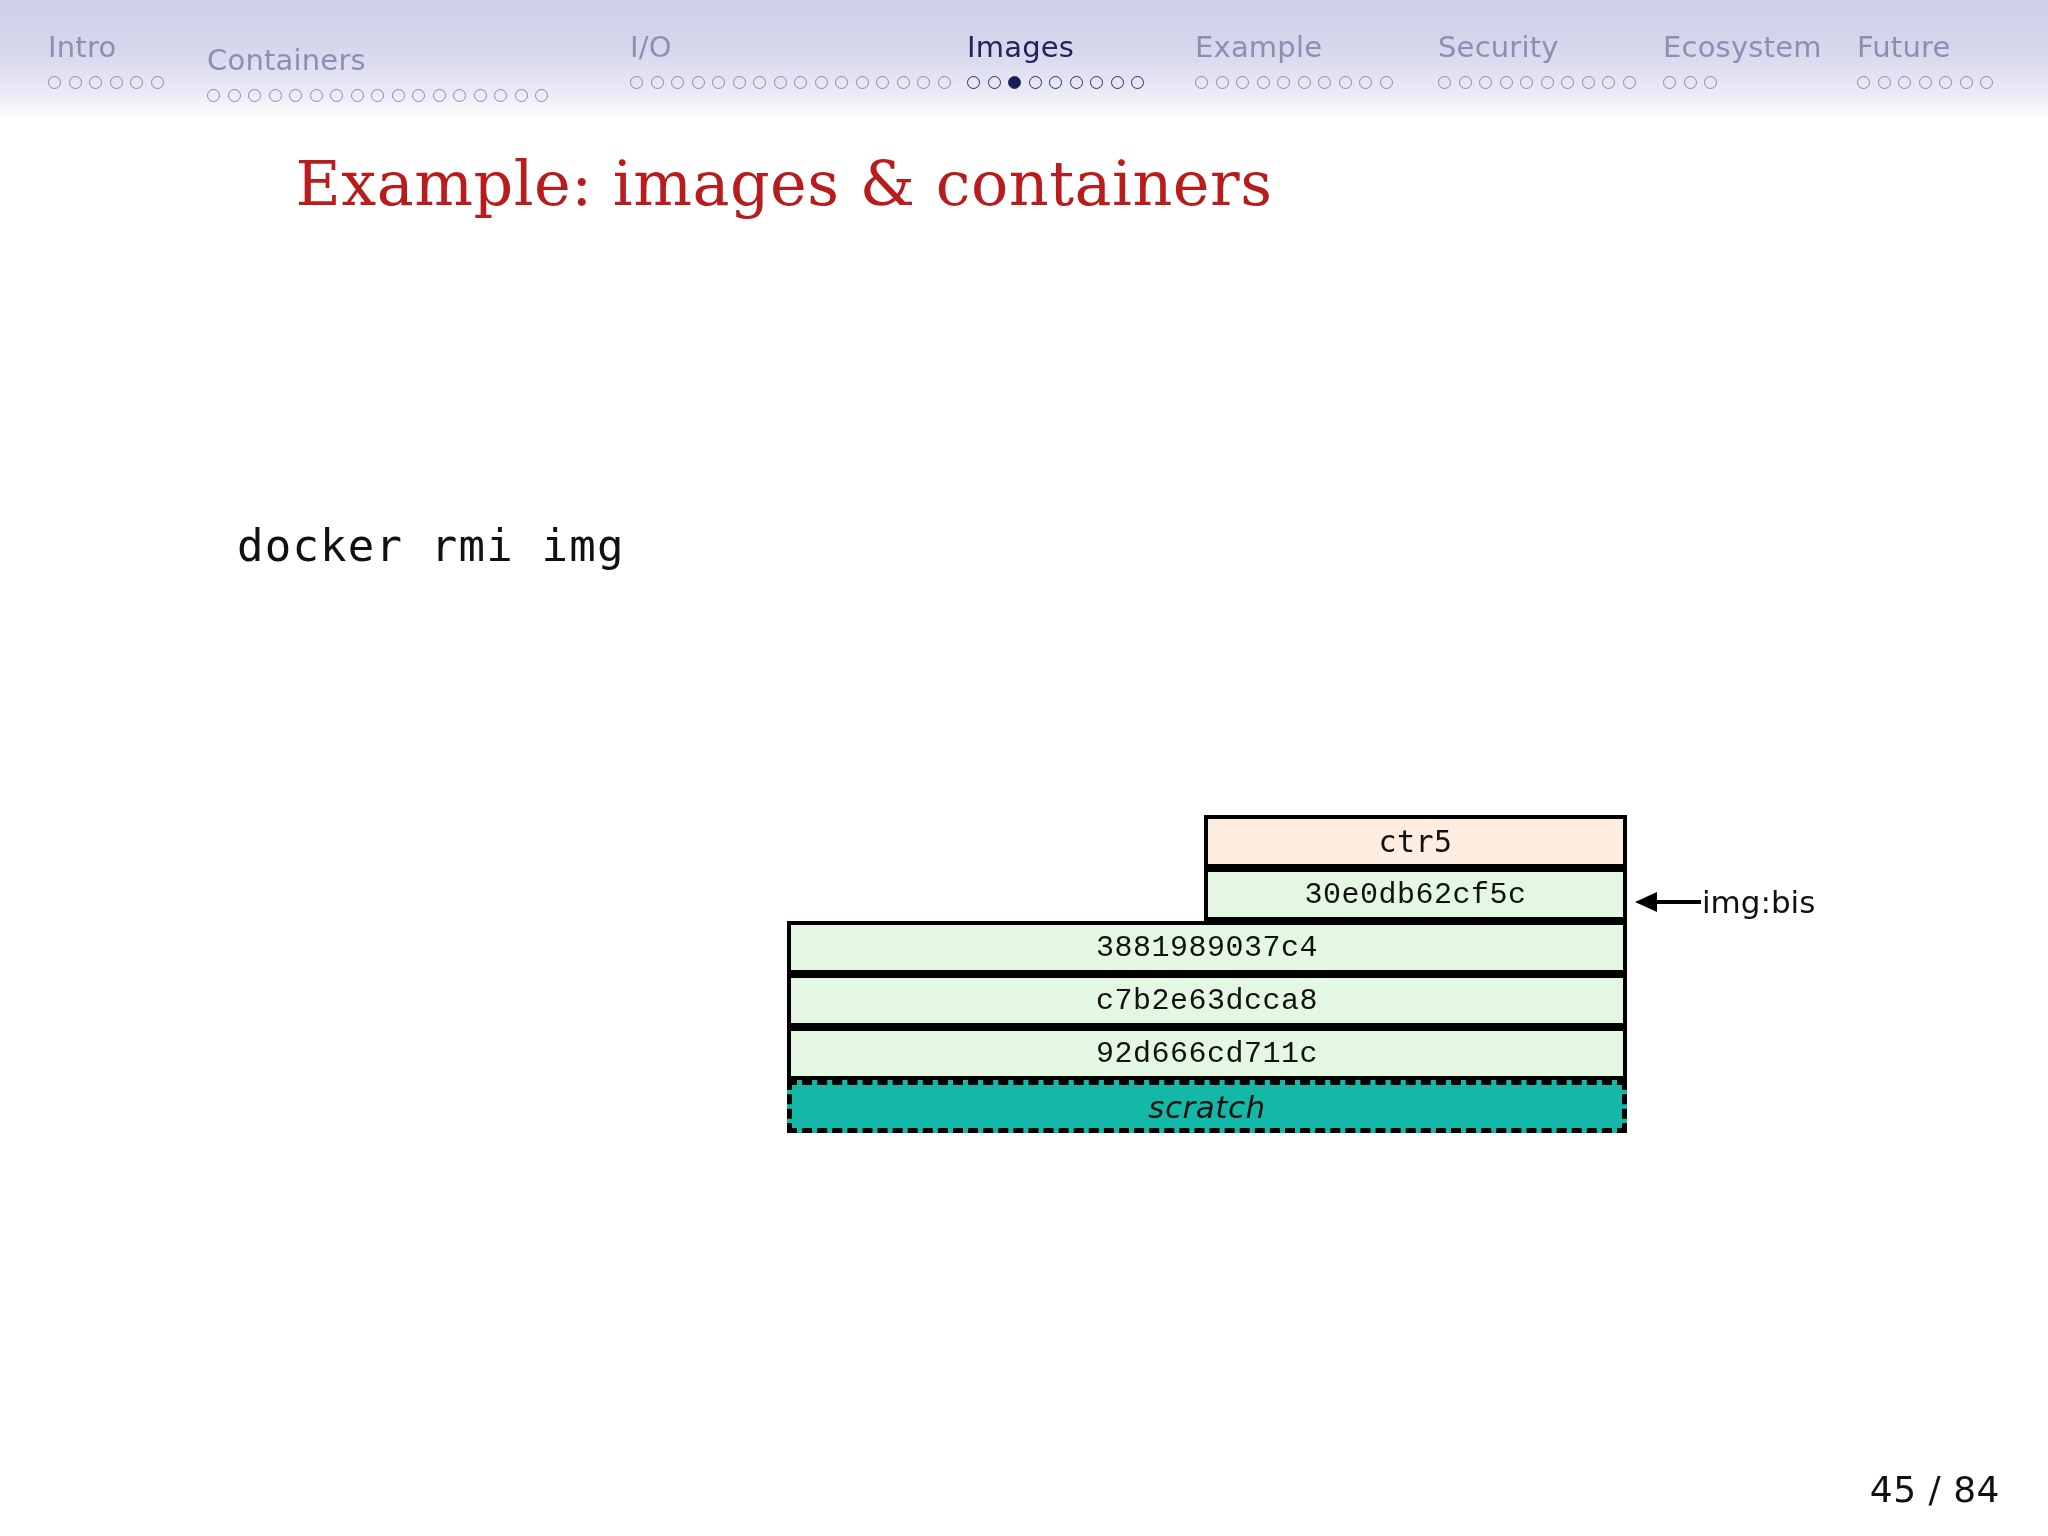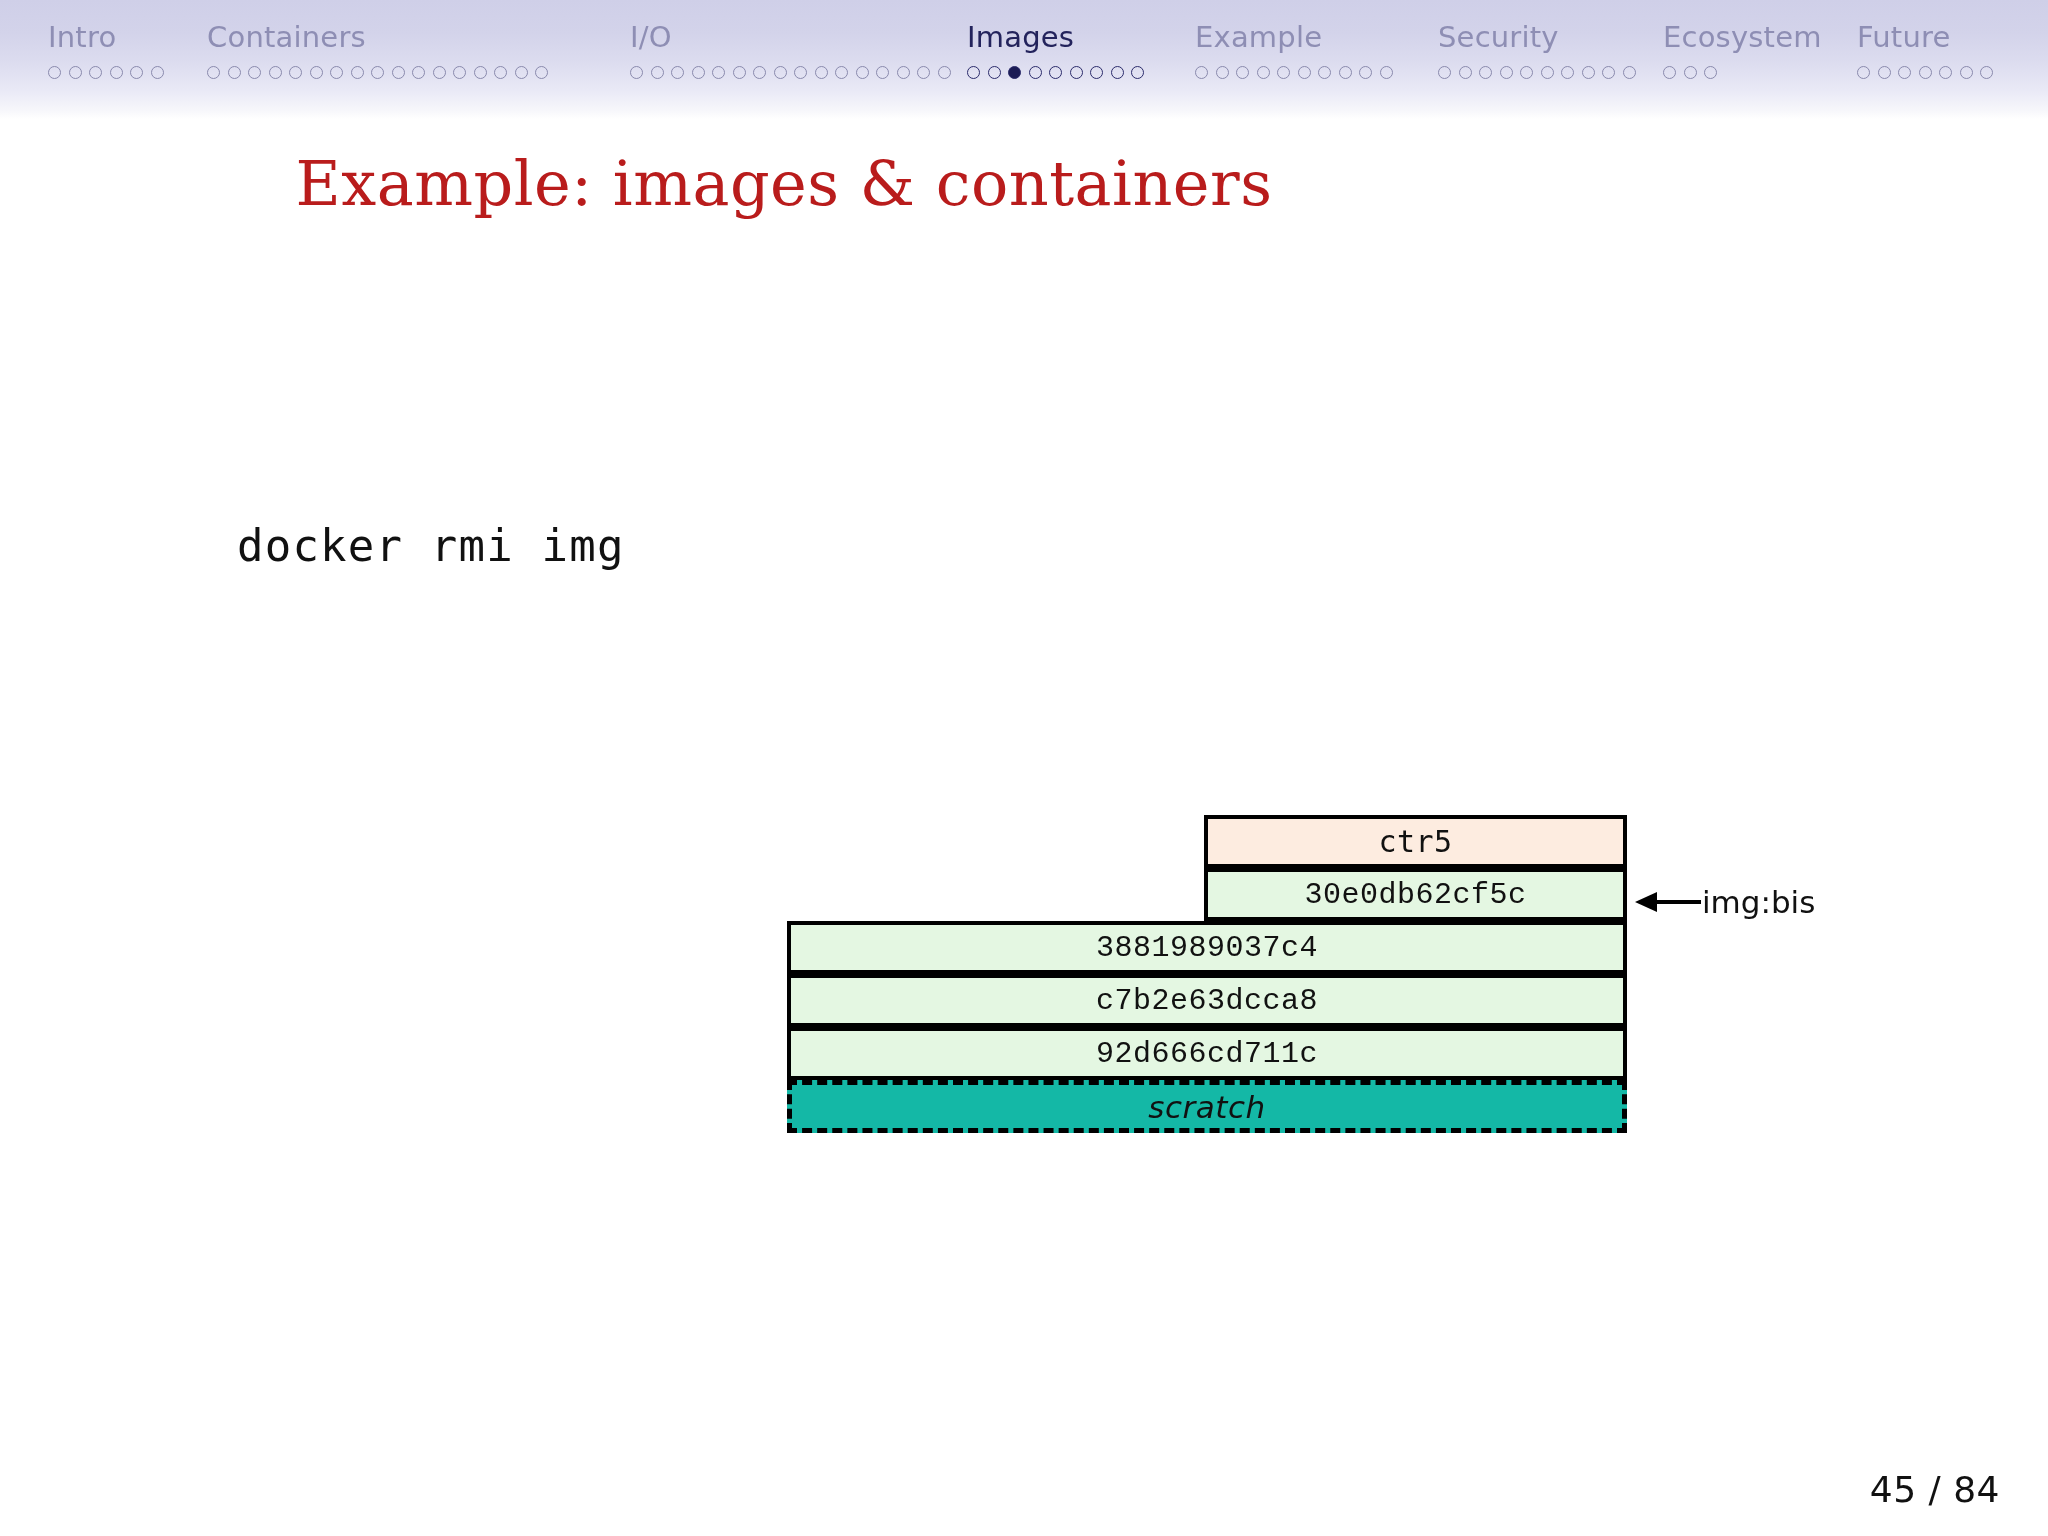--- a/index.html
+++ b/index.html
@@ -24,21 +24,21 @@
     background: linear-gradient(to bottom,
         #cfcfe8 0%,
         #d3d3ea 28%,
         #dcdcef 52%,
         #e9e9f6 76%,
         #f7f7fb 93%,
         #ffffff 100%);
   }
   .nav-sections {
     position: absolute;
-    top: 20px;
+    top: 30px;
     left: 0;
     width: 2048px;
     height: 72px;
   }
   .nav-section {
     position: absolute;
     top: 0;
     display: flex;
     flex-direction: column;
     align-items: flex-start;
@@ -213,21 +213,21 @@
         <div class="nav-label">Intro</div>
         <div class="nav-dots">
           <span class="dot"></span>
           <span class="dot"></span>
           <span class="dot"></span>
           <span class="dot"></span>
           <span class="dot"></span>
           <span class="dot"></span>
         </div>
       </div>
-      <div class="nav-section" style="left: 207px;">
+      <div class="nav-section" style="left: 207px; margin-top: 13px;">
         <div class="nav-label">Containers</div>
         <div class="nav-dots">
           <span class="dot"></span>
           <span class="dot"></span>
           <span class="dot"></span>
           <span class="dot"></span>
           <span class="dot"></span>
           <span class="dot"></span>
           <span class="dot"></span>
           <span class="dot"></span>

